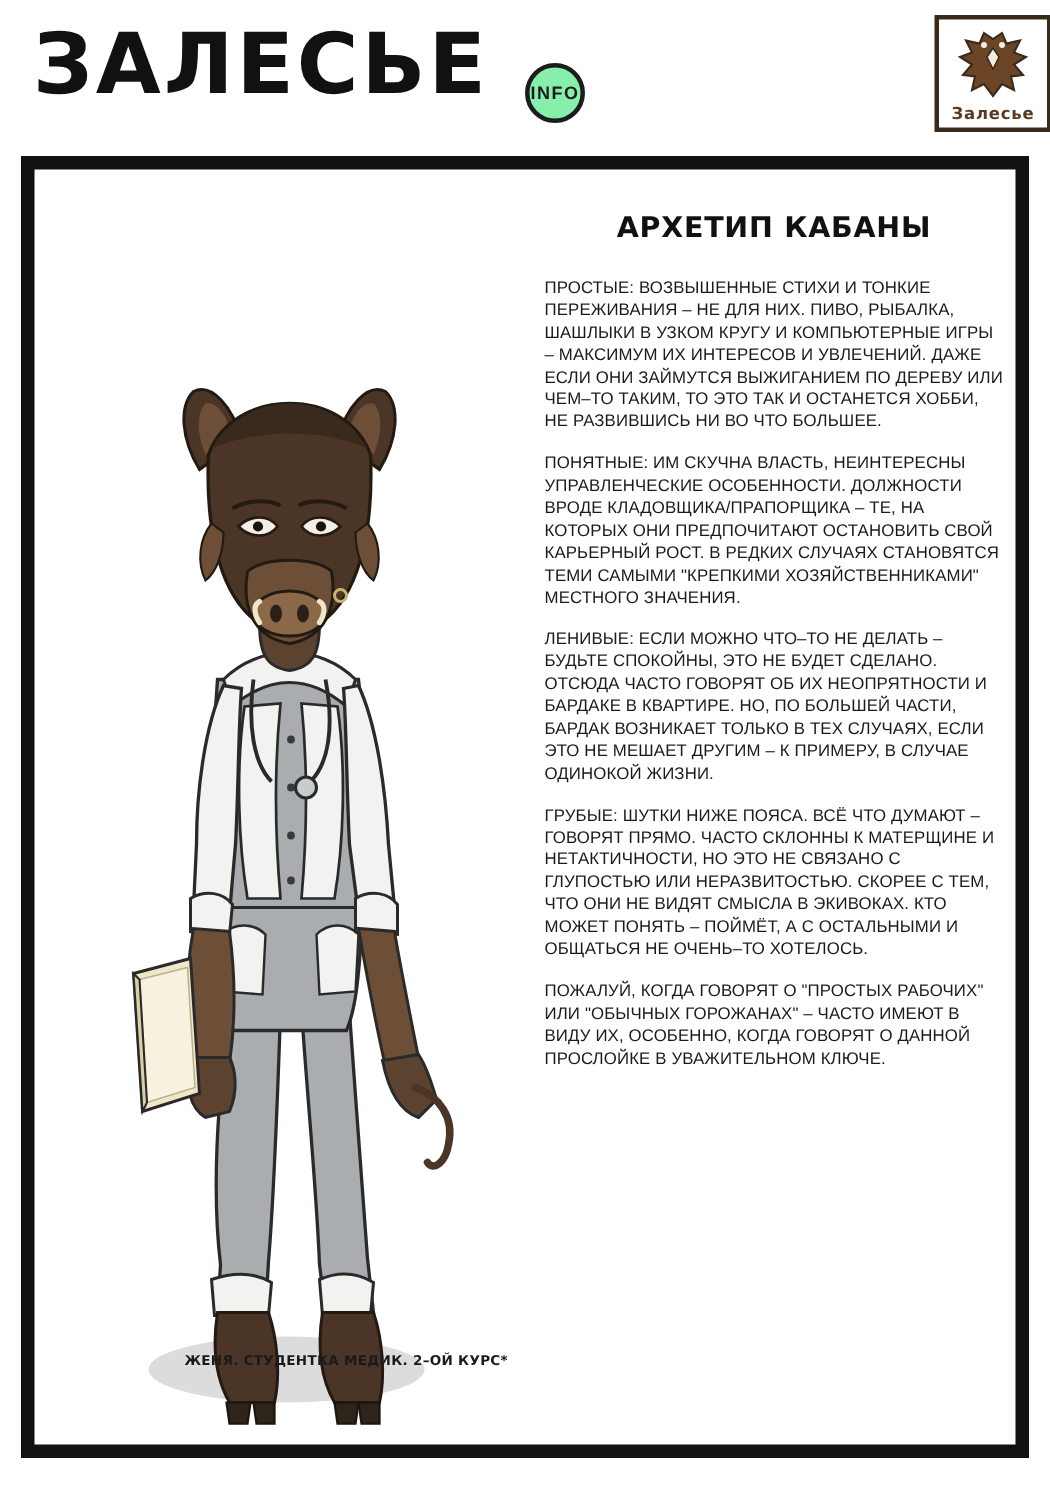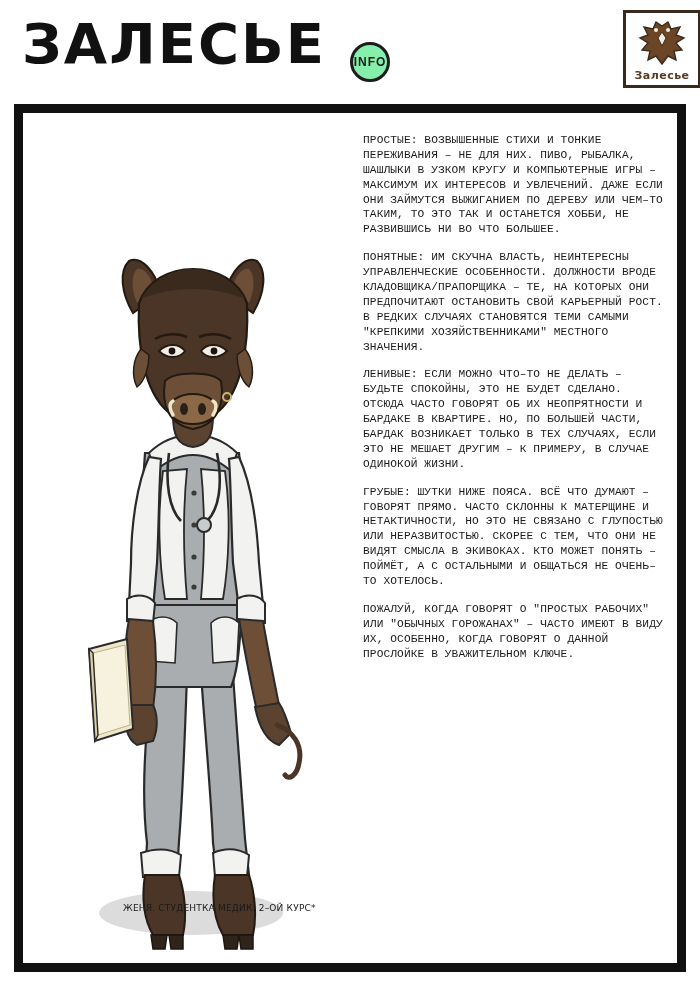--- a/index.html
+++ b/index.html
@@ -110,39 +110,39 @@
     letter-spacing: 0.5px;
     margin: 8px 0 22px 0;
     font-family: "DejaVu Sans", sans-serif;
   }
   .para {
     font-size: 11.2px;
     line-height: 1.33;
     color: #1a1a1a;
     margin: 0 0 13px 0;
     text-transform: uppercase;
-    font-family: Liberation Mono, monospace;
+    font-family: Liberation Sans, sans-serif;
     letter-spacing: 0.1px;
   }
 
   
   .illustration {
     position: absolute;
     left: 18px;
     top: 40px;
     width: 310px;
     height: 800px;
   }
   .caption {
     position: absolute;
     left: 100px;
     top: 790px;
     width: 240px;
     font-size: 9px;
-    font-weight: normal;
+    font-weight: bold;
     color: #1a1a1a;
     text-transform: uppercase;
     font-family: "DejaVu Sans", sans-serif;
     letter-spacing: 0.2px;
   }
 </style>
 </head>
 <body>
 
 <div class="header">
@@ -254,20 +254,21 @@
 
       <path d="M100 146 C112 126 132 116 152 116 C172 116 192 126 204 146 C190 140 172 136 152 136 C132 136 114 140 100 146 Z" fill="#3a2a1d"></path>
 
       <circle cx="186" cy="244" r="4" fill="none" stroke="#c9b56a" stroke-width="2"></circle>
     </svg>
   </div>
 
   <div class="caption">ЖЕНЯ. СТУДЕНТКА МЕДИК. 2–ОЙ КУРС*</div>
 
   <div class="article">
+    <div class="article-title">АРХЕТИП КАБАНЫ</div>
 
     <p class="para">ПРОСТЫЕ: ВОЗВЫШЕННЫЕ СТИХИ И ТОНКИЕ ПЕРЕЖИВАНИЯ – НЕ ДЛЯ НИХ. ПИВО, РЫБАЛКА, ШАШЛЫКИ В УЗКОМ КРУГУ И КОМПЬЮТЕРНЫЕ ИГРЫ – МАКСИМУМ ИХ ИНТЕРЕСОВ И УВЛЕЧЕНИЙ. ДАЖЕ ЕСЛИ ОНИ ЗАЙМУТСЯ ВЫЖИГАНИЕМ ПО ДЕРЕВУ ИЛИ ЧЕМ–ТО ТАКИМ, ТО ЭТО ТАК И ОСТАНЕТСЯ ХОББИ, НЕ РАЗВИВШИСЬ НИ ВО ЧТО БОЛЬШЕЕ.</p>
     <p class="para">ПОНЯТНЫЕ: ИМ СКУЧНА ВЛАСТЬ, НЕИНТЕРЕСНЫ УПРАВЛЕНЧЕСКИЕ ОСОБЕННОСТИ. ДОЛЖНОСТИ ВРОДЕ КЛАДОВЩИКА/ПРАПОРЩИКА – ТЕ, НА КОТОРЫХ ОНИ ПРЕДПОЧИТАЮТ ОСТАНОВИТЬ СВОЙ КАРЬЕРНЫЙ РОСТ. В РЕДКИХ СЛУЧАЯХ СТАНОВЯТСЯ ТЕМИ САМЫМИ "КРЕПКИМИ ХОЗЯЙСТВЕННИКАМИ" МЕСТНОГО ЗНАЧЕНИЯ.</p>
     <p class="para">ЛЕНИВЫЕ: ЕСЛИ МОЖНО ЧТО–ТО НЕ ДЕЛАТЬ – БУДЬТЕ СПОКОЙНЫ, ЭТО НЕ БУДЕТ СДЕЛАНО. ОТСЮДА ЧАСТО ГОВОРЯТ ОБ ИХ НЕОПРЯТНОСТИ И БАРДАКЕ В КВАРТИРЕ. НО, ПО БОЛЬШЕЙ ЧАСТИ, БАРДАК ВОЗНИКАЕТ ТОЛЬКО В ТЕХ СЛУЧАЯХ, ЕСЛИ ЭТО НЕ МЕШАЕТ ДРУГИМ – К ПРИМЕРУ, В СЛУЧАЕ ОДИНОКОЙ ЖИЗНИ.</p>
     <p class="para">ГРУБЫЕ: ШУТКИ НИЖЕ ПОЯСА. ВСЁ ЧТО ДУМАЮТ – ГОВОРЯТ ПРЯМО. ЧАСТО СКЛОННЫ К МАТЕРЩИНЕ И НЕТАКТИЧНОСТИ, НО ЭТО НЕ СВЯЗАНО С ГЛУПОСТЬЮ ИЛИ НЕРАЗВИТОСТЬЮ. СКОРЕЕ С ТЕМ, ЧТО ОНИ НЕ ВИДЯТ СМЫСЛА В ЭКИВОКАХ. КТО МОЖЕТ ПОНЯТЬ – ПОЙМЁТ, А С ОСТАЛЬНЫМИ И ОБЩАТЬСЯ НЕ ОЧЕНЬ–ТО ХОТЕЛОСЬ.</p>
     <p class="para"> ПОЖАЛУЙ, КОГДА ГОВОРЯТ О "ПРОСТЫХ РАБОЧИХ" ИЛИ "ОБЫЧНЫХ ГОРОЖАНАХ" – ЧАСТО ИМЕЮТ В ВИДУ ИХ, ОСОБЕННО, КОГДА ГОВОРЯТ О ДАННОЙ ПРОСЛОЙКЕ В УВАЖИТЕЛЬНОМ КЛЮЧЕ.</p>
   </div>
 
 </div>
 

